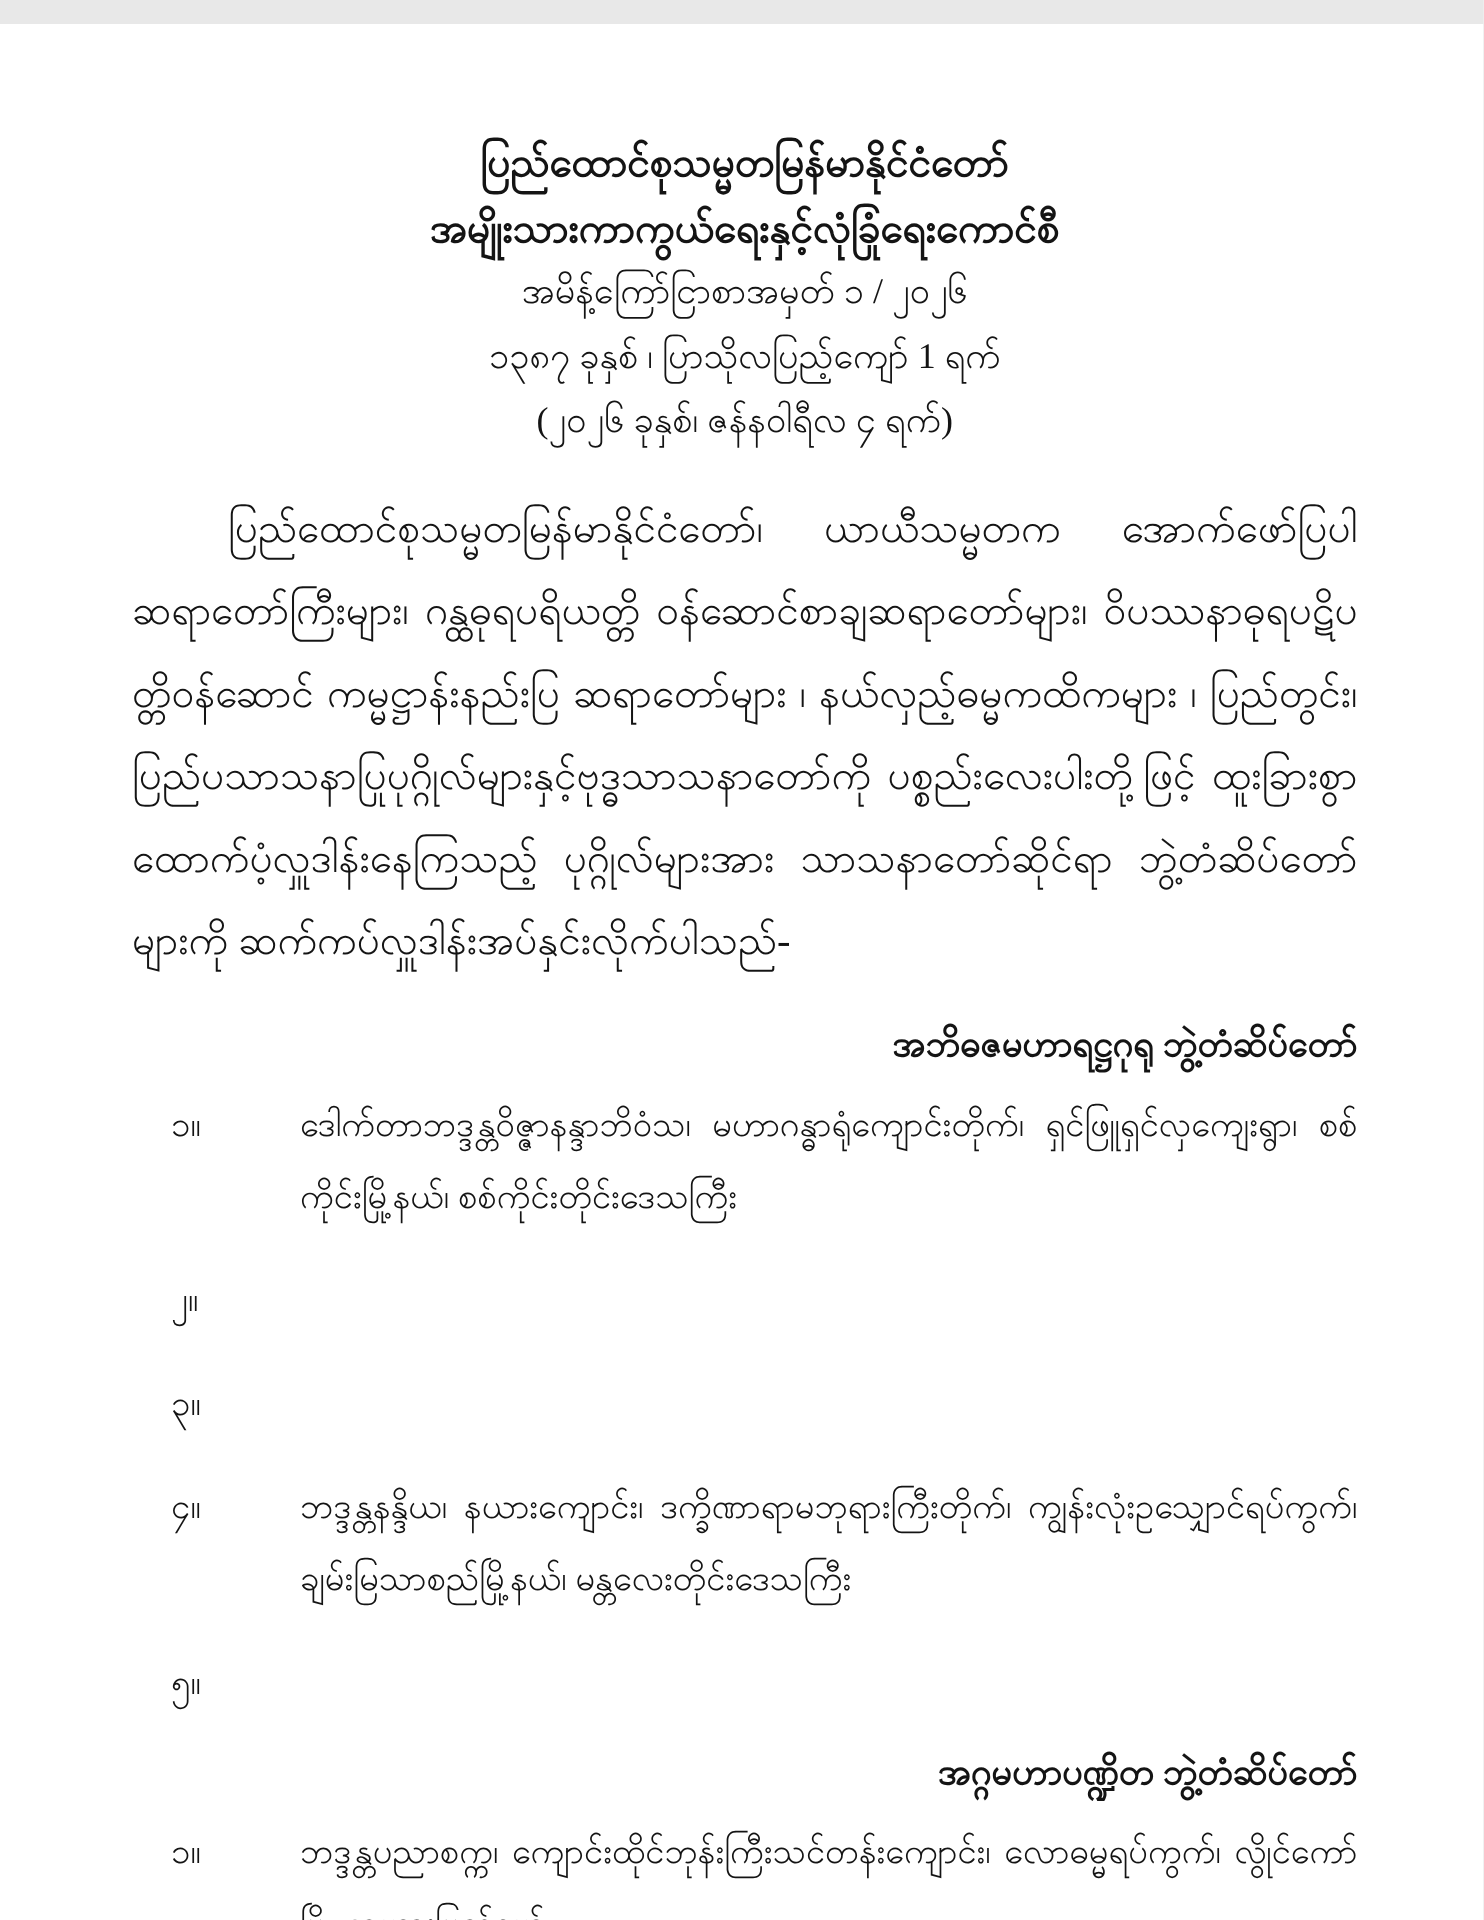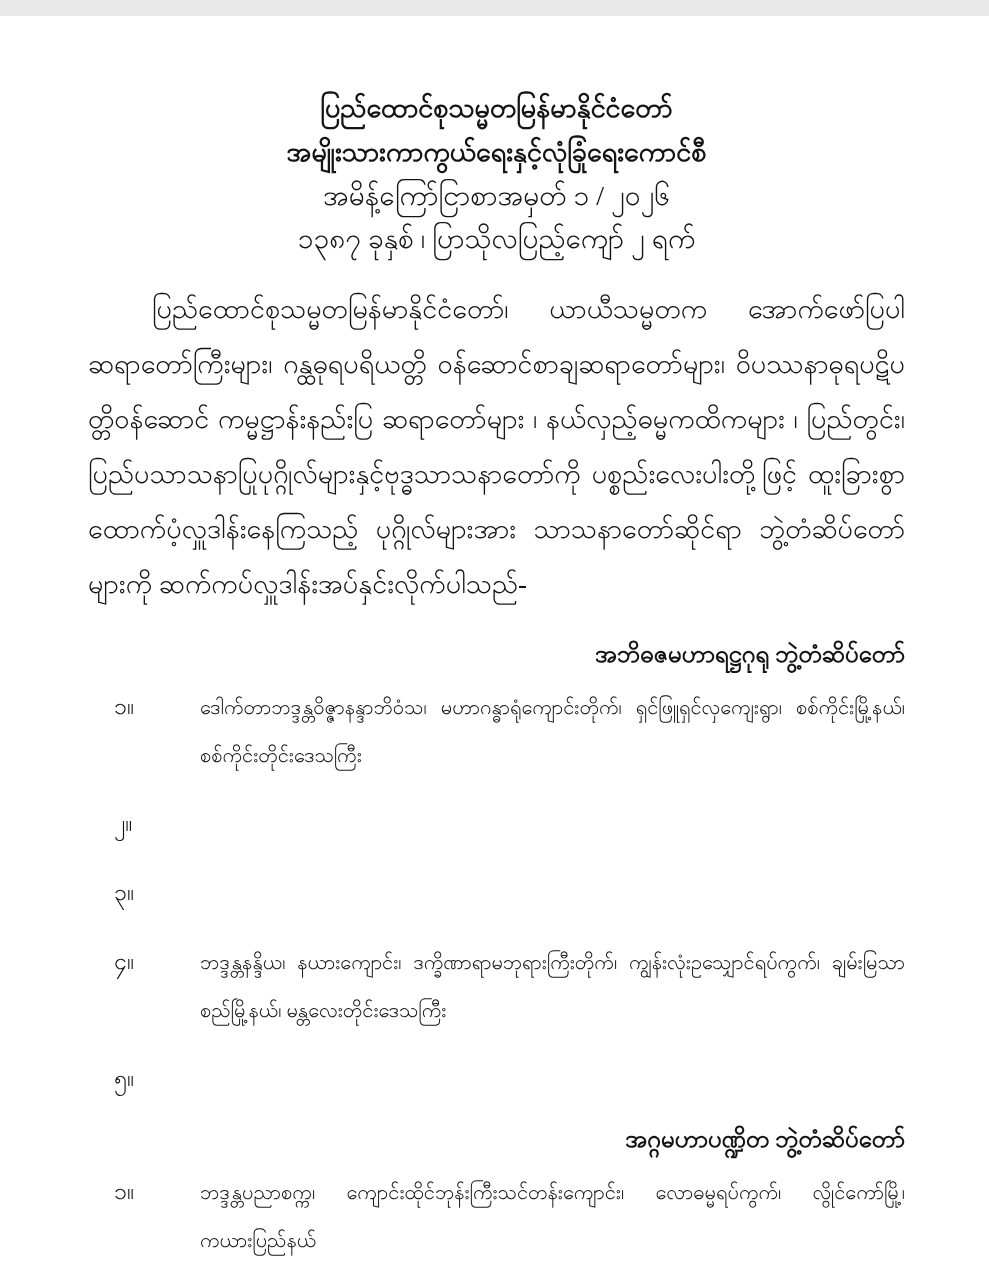--- a/index.html
+++ b/index.html
@@ -24,21 +24,21 @@
   }
   .doc-header .h-line {
     display: block;
   }
   .h-title {
     font-size: 27px;
     font-weight: bold;
     line-height: 44px;
   }
   .h-sub {
-    font-size: 28px;
+    font-size: 24px;
     font-weight: normal;
     line-height: 43px;
   }
   .intro {
     margin-top: 22px;
     font-size: 27px;
     line-height: 55px;
     text-align: justify;
     text-indent: 64px;
   }
@@ -63,35 +63,36 @@
   .item-number {
     flex: 0 0 112px;
     box-sizing: border-box;
     padding-left: 26px;
     font-size: 23px;
     line-height: 48px;
     white-space: nowrap;
   }
   .item-text {
     flex: 1 1 auto;
-    font-size: 20px;
+    font-size: 23px;
     line-height: 48px;
     text-align: justify;
   }
 </style>
 </head>
 <body>
 
 <div class="page">
 
   <div class="doc-header">
     <span class="h-line h-title">ပြည်ထောင်စုသမ္မတမြန်မာနိုင်ငံတော်</span>
     <span class="h-line h-title">အမျိုးသားကာကွယ်ရေးနှင့်လုံခြုံရေးကောင်စီ</span>
     <span class="h-line h-sub">အမိန့်ကြော်ငြာစာအမှတ် ၁ / ၂၀၂၆</span>
-    <span class="h-line h-sub">၁၃၈၇ ခုနှစ် ၊ ပြာသိုလပြည့်ကျော် ၂ ရက်</span>
+    <span class="h-line h-sub">၁၃၈၇ ခုနှစ် ၊ ပြာသိုလပြည့်ကျော် 1 ရက်</span>
+    <span class="h-line h-sub">(၂၀၂၆ ခုနှစ်၊ ဇန်နဝါရီလ ၄ ရက်)</span>
   </div>
 
   <p class="intro">ပြည်ထောင်စုသမ္မတမြန်မာနိုင်ငံတော်၊ ယာယီသမ္မတက အောက်ဖော်ပြပါ ဆရာတော်ကြီးများ၊ ဂန္ထဓုရပရိယတ္တိ ဝန်ဆောင်စာချဆရာတော်များ၊ ဝိပဿနာဓုရပဋိပတ္တိဝန်ဆောင် ကမ္မဋ္ဌာန်းနည်းပြ ဆရာတော်များ ၊ နယ်လှည့်ဓမ္မကထိကများ ၊ ပြည်တွင်း၊ ပြည်ပသာသနာပြုပုဂ္ဂိုလ်များနှင့်ဗုဒ္ဓသာသနာတော်ကို ပစ္စည်းလေးပါးတို့ဖြင့် ထူးခြားစွာထောက်ပံ့လှူဒါန်းနေကြသည့် ပုဂ္ဂိုလ်များအား သာသနာတော်ဆိုင်ရာ ဘွဲ့တံဆိပ်တော်များကို ဆက်ကပ်လှူဒါန်းအပ်နှင်းလိုက်ပါသည်-</p>
 
   <div class="section-heading">အဘိဓဇမဟာရဋ္ဌဂုရု ဘွဲ့တံဆိပ်တော်</div>
 
   <ul class="award-list">
     <li class="award-item">
       <span class="item-number">၁။</span>
       <span class="item-text">ဒေါက်တာဘဒ္ဒန္တဝိဇ္ဇာနန္ဒာဘိဝံသ၊ မဟာဂန္ဓာရုံကျောင်းတိုက်၊ ရှင်ဖြူရှင်လှကျေးရွာ၊ စစ်ကိုင်းမြို့နယ်၊ စစ်ကိုင်းတိုင်းဒေသကြီး</span>

